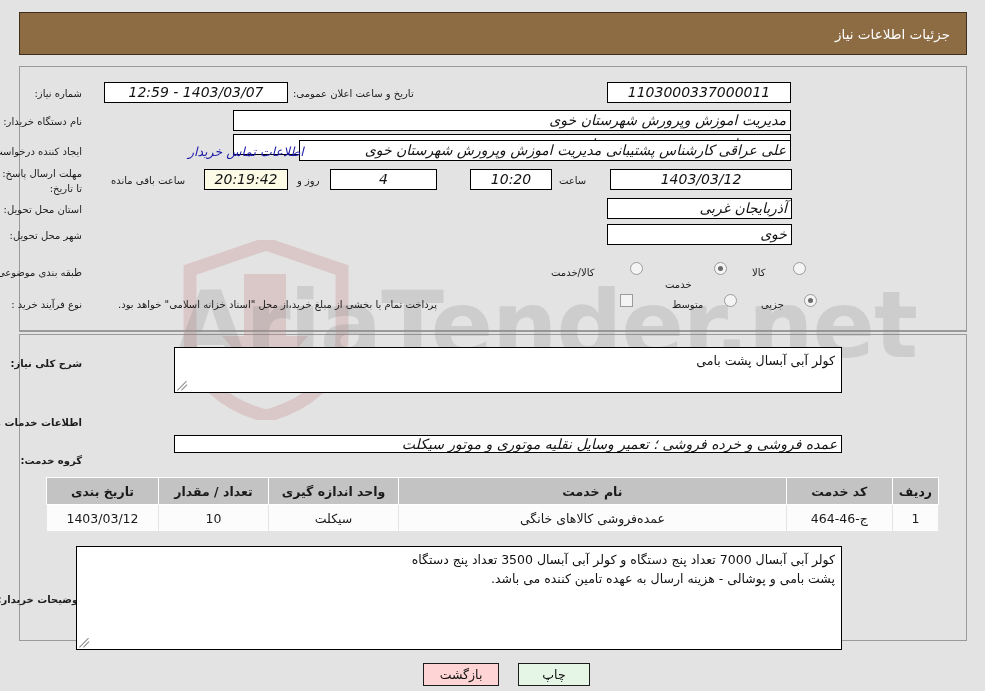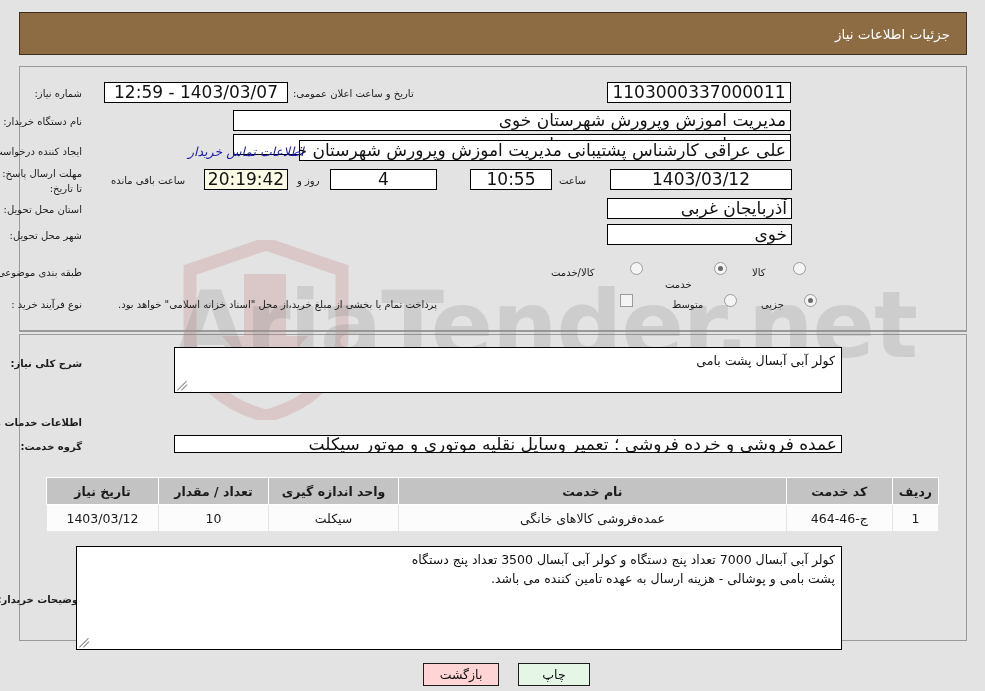--- a/index.html
+++ b/index.html
@@ -77,31 +77,32 @@
     white-space: nowrap;
     line-height: 15px;
     z-index: 5;
   }
   .lbl.b { font-weight: bold; }
 
   .fld {
     position: absolute;
     background: #ffffff;
     border: 1px solid #000000;
-    font-size: 17px;
+    font-size: 14px;
     color: #121212;
     display: flex;
     align-items: center;
     justify-content: center;
     padding: 8px 4px;
     height: 21px;
     line-height: 19px;
     overflow: hidden;
     white-space: nowrap;
     z-index: 5;
+    font-style: italic;
   }
   .fld.rt { justify-content: flex-start; }
   .fld.cream { background: #fbfbe6; }
 
   .link {
     position: absolute;
     font-size: 12.5px;
     color: #1a1aa8;
     text-decoration: none;
     white-space: nowrap;
@@ -245,21 +246,21 @@
 
   <div class="fld rt" style="left:233px; top:134px; width:558px;">مدیریت اموزش وپرورش شهرستان خوی</div>
 
   <div class="lbl" style="right:903px; top:144px;">ایجاد کننده درخواست:</div>
   <div class="fld rt" style="left:299px; top:140px; width:492px;">علی عراقی کارشناس پشتیبانی مدیریت اموزش وپرورش شهرستان خوی</div>
   <a class="link" style="left:188px; top:144px;font-style:italic;" href="#">اطلاعات تماس خریدار</a>
 
   <div class="lbl" style="right:903px; top:166px; white-space:normal; width:86px; text-align:right;">مهلت ارسال پاسخ: تا تاریخ:</div>
   <div class="fld" style="left:610px; top:169px; width:182px;">1403/03/12</div>
   <div class="lbl" style="left:559px; top:173px;">ساعت</div>
-  <div class="fld" style="left:470px; top:169px; width:82px;">10:55</div>
+  <div class="fld" style="left:470px; top:169px; width:82px;">10:20</div>
   <div class="fld" style="left:330px; top:169px; width:107px;">4</div>
   <div class="lbl" style="left:297px; top:173px;">روز و</div>
   <div class="fld cream" style="left:204px; top:169px; width:84px;">20:19:42</div>
   <div class="lbl" style="left:111px; top:173px;">ساعت باقی مانده</div>
 
   <div class="lbl" style="right:903px; top:202px;">استان محل تحویل:</div>
   <div class="fld rt" style="left:607px; top:198px; width:185px;">آذربایجان غربی</div>
 
   <div class="lbl" style="right:903px; top:228px;">شهر محل تحویل:</div>
   <div class="fld rt" style="left:607px; top:224px; width:185px;">خوی</div>
@@ -292,32 +293,32 @@
   <div class="ta" style="left:174px; top:347px; width:668px; height:46px;">
     <div style="text-align:right;">کولر آبی آبسال پشت بامی</div>
     <span class="rsz">
       <i style="width:13px; left:0px; top:11px;"></i>
       <i style="width:8px; left:4px; top:11px;"></i>
     </span>
   </div>
 
   <div class="lbl b" style="right:903px; top:415px;">اطلاعات خدمات مورد نیاز</div>
 
-  <div class="lbl b" style="right:903px; top:439px;">گروه خدمت:</div>
+  <div class="lbl b" style="right:903px; top:453px;">گروه خدمت:</div>
   <div class="fld rt" style="left:174px; top:435px; width:668px; height:14px;">عمده فروشی و خرده فروشی ؛ تعمیر وسایل نقلیه موتوری و موتور سیکلت</div>
 
   <table class="tbl">
     <thead>
       <tr>
         <th style="width:42px;">ردیف</th>
         <th style="width:106px;">کد خدمت</th>
         <th>نام خدمت</th>
         <th style="width:130px;">واحد اندازه گیری</th>
         <th style="width:110px;">تعداد / مقدار</th>
-        <th style="width:112px;">تاریخ نیاز</th>
+        <th style="width:112px;">تاریخ بندی</th>
       </tr>
     </thead>
     <tbody>
       <tr>
         <td>1</td>
         <td>ج-46-464</td>
         <td>عمده‌فروشی کالاهای خانگی</td>
         <td>سیکلت</td>
         <td>10</td>
         <td>1403/03/12</td>

